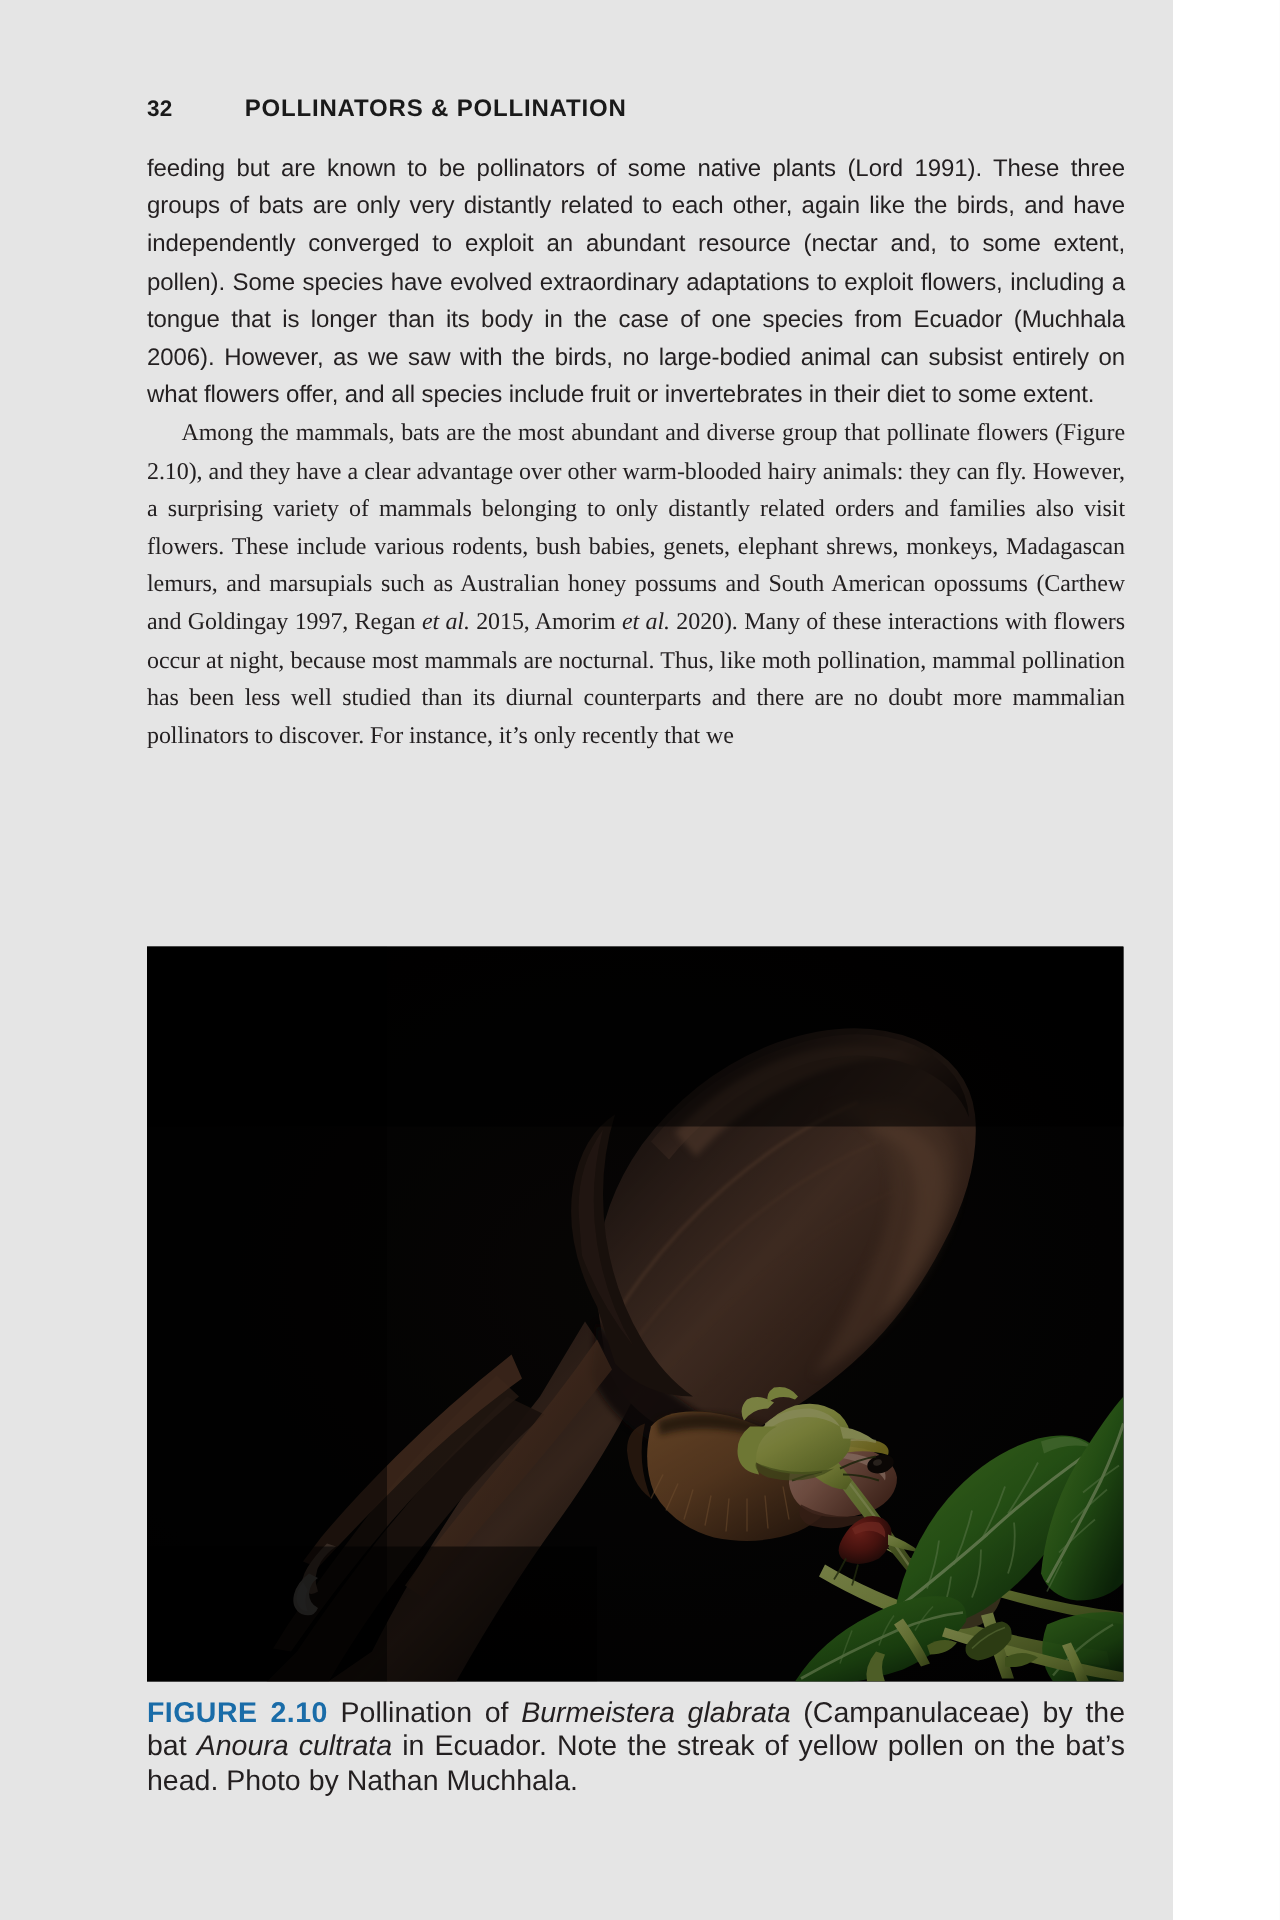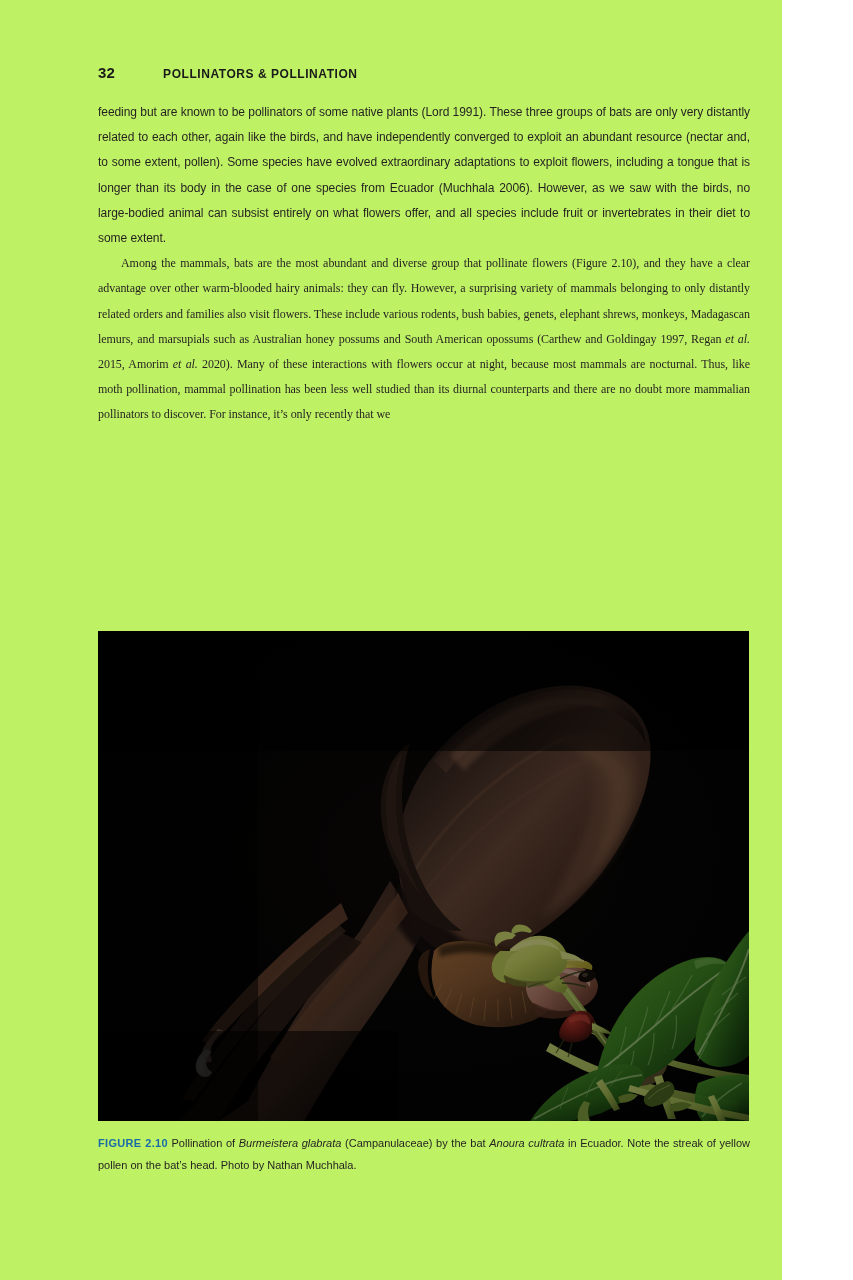--- a/index.html
+++ b/index.html
@@ -14,56 +14,56 @@
     overflow: hidden;
     font-family: "Liberation Sans", sans-serif;
     color: #231f20;
   }
 
   .page {
     position: absolute;
     left: 0; top: 0;
     width: 782px;
     height: 1280px;
-    background: #bef264;
+    background: #e5e5e5;
   }
 
   
   .running-head {
     position: absolute;
     left: 98px;
     top: 64px;
     display: flex;
     align-items: baseline;
     white-space: nowrap;
   }
   .folio {
     font-size: 15px;
     font-weight: bold;
     letter-spacing: 0.2px;
     color: #1a1a1a;
   }
   .head-title {
     margin-left: 48px;
-    font-size: 12px;
+    font-size: 16px;
     font-weight: bold;
     letter-spacing: 0.55px;
     color: #1a1a1a;
   }
 
   
   .body-col {
     position: absolute;
     left: 98px;
     top: 100px;
     width: 652px;
   }
   .para {
     margin: 0;
-    font-size: 12px;
+    font-size: 16px;
     line-height: 25.2px;
     text-align: justify;
     text-justify: inter-word;
     color: #231f20;
     letter-spacing: -0.06px;
     font-weight: 400;
   }
   .para + .para { text-indent: 23px; font-family: Liberation Serif, serif; }
   .para i { font-style: italic; }
 
@@ -82,21 +82,21 @@
     overflow: hidden;
   }
   .photo svg { display: block; width: 100%; height: 100%; }
 
   
   .caption {
     position: absolute;
     left: 98px;
     top: 1132px;
     width: 652px;
-    font-size: 11px;
+    font-size: 19px;
     line-height: 22.4px;
     text-align: justify;
     color: #231f20;
   }
   .cap-label {
     font-weight: bold;
     letter-spacing: 0.3px;
   }
   .caption i { font-style: italic; }
 </style>

